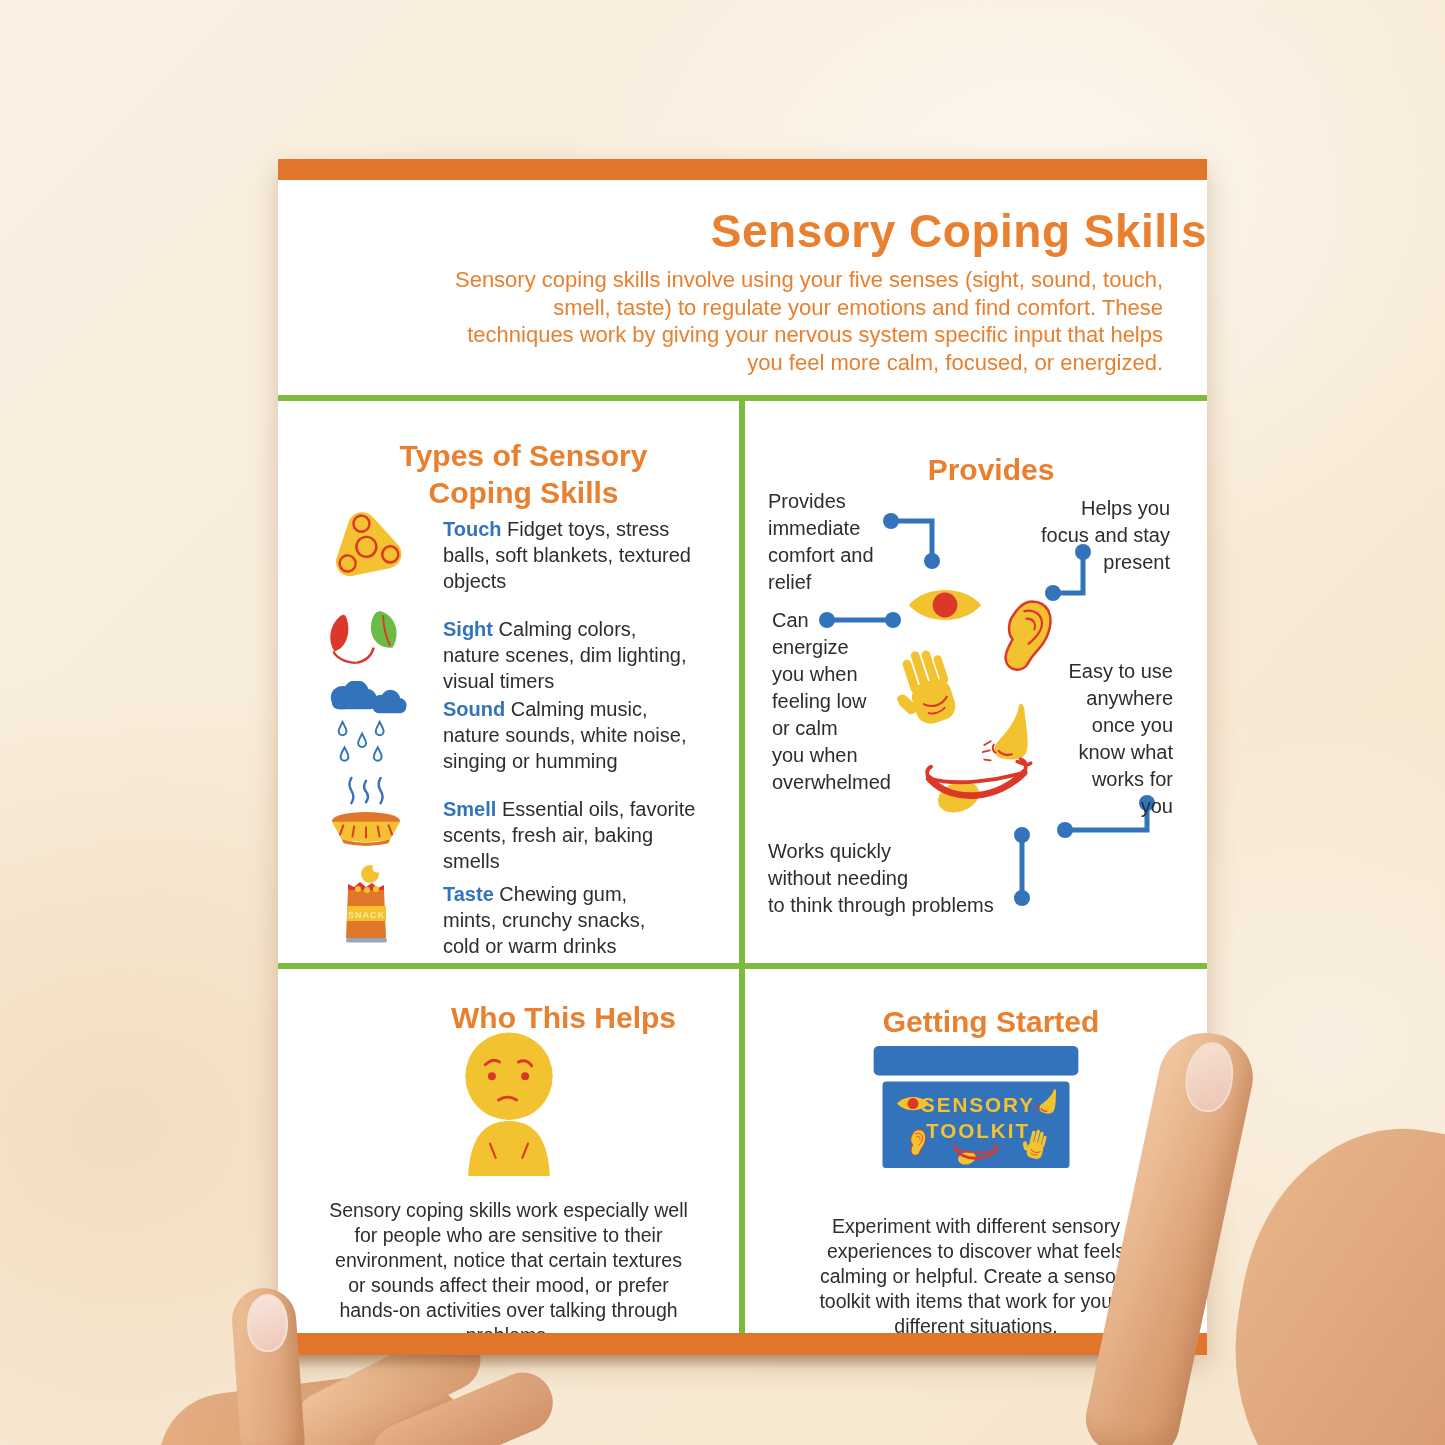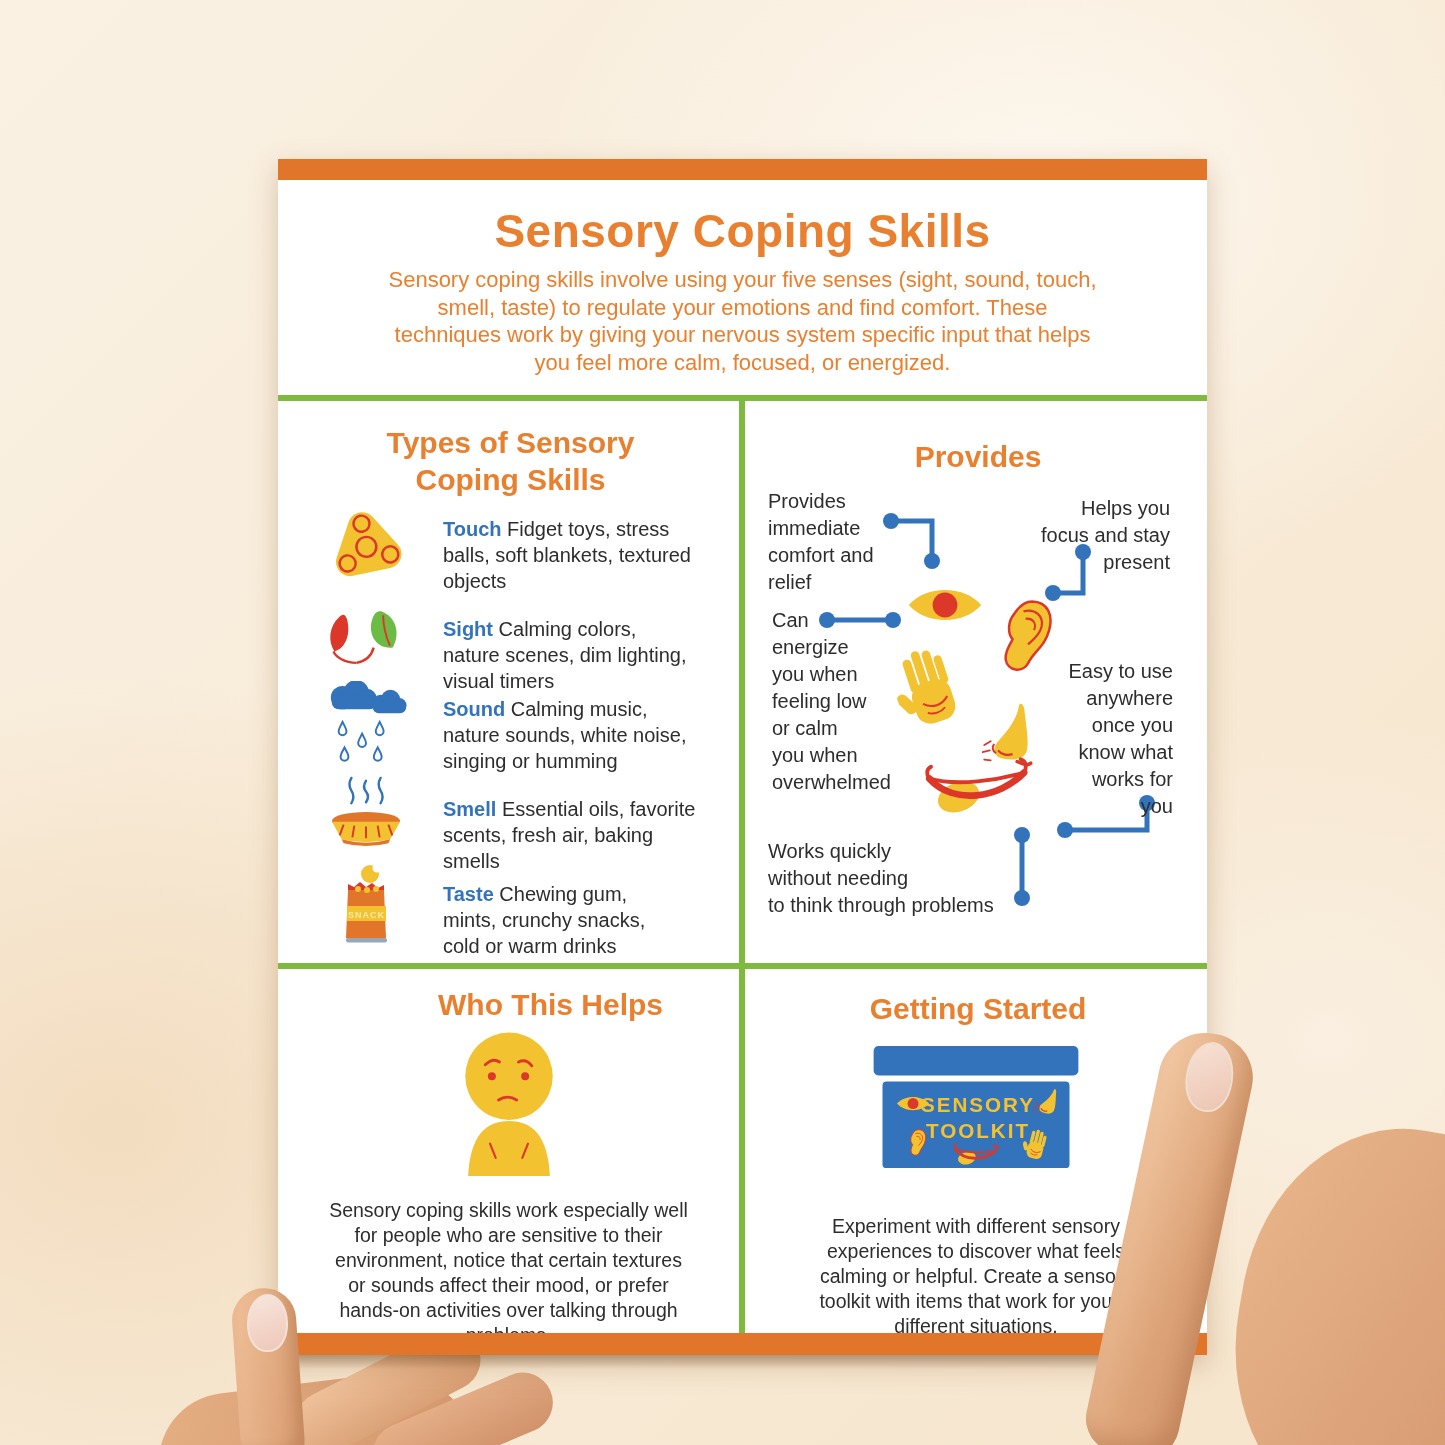--- a/index.html
+++ b/index.html
@@ -20,30 +20,30 @@
     box-shadow:0 10px 26px rgba(140,85,40,.30);
   }
   .bar { position:absolute; left:0; width:100%; background:#E1762B; }
   .bar-top { top:0; height:21px; }
   .bar-bottom { bottom:0; height:22px; }
   .copyright { position:absolute; right:47px; top:1px; color:#ffffff; font-size:16.5px; line-height:21px; }
   .hline { position:absolute; left:0; width:100%; height:6px; background:#7DBA3E; }
   .hline1 { top:236px; } .hline2 { top:804px; }
   .vline { position:absolute; left:461px; top:236px; bottom:22px; width:6px; background:#7DBA3E; }
 
-  .poster-header { position:absolute; left:0; top:21px; width:100%; text-align:center; }
+  .poster-header { position:absolute; left:0; top:21px; width:100%; text-align:right; }
   .poster-title { margin:25px 0 9px; font-size:46px; line-height:52px; font-weight:bold; color:#E8802F; letter-spacing:.5px; }
   .poster-intro { margin:0 44px; font-size:22px; line-height:27.5px; color:#E8802F; white-space:pre-line; font-weight:normal; }
 
   .quad { position:absolute; }
   .q-tl { left:0; top:241px; width:461px; height:563px; }
   .q-tr { left:467px; top:241px; width:462px; height:563px; }
   .q-bl { left:0; top:809px; width:461px; height:365px; }
   .q-br { left:467px; top:809px; width:462px; height:365px; }
-  .quad h2 { position:absolute; left:0; width:100%; margin:2px; text-align:center;
+  .quad h2 { position:absolute; left:0; width:100%; margin:15px; text-align:center;
              font-size:30px; line-height:37px; font-weight:bold; color:#E8802F; white-space:pre-line; }
   .q-tl h2 { top:22px; }
   .q-tr h2 { top:36px; }
   .q-bl h2 { top:16px;padding-left:40px; }
   .q-br h2 { top:20px; }
 
   
   .type-row { position:absolute; left:40px; right:8px; display:flex; gap:16px; align-items:flex-start; }
   .type-icon { width:96px; flex:none; display:flex; justify-content:center; }
   .type-text { margin:13px; flex:1; font-size:20px; line-height:26px; color:#2D2D2D; white-space:pre-line; }

